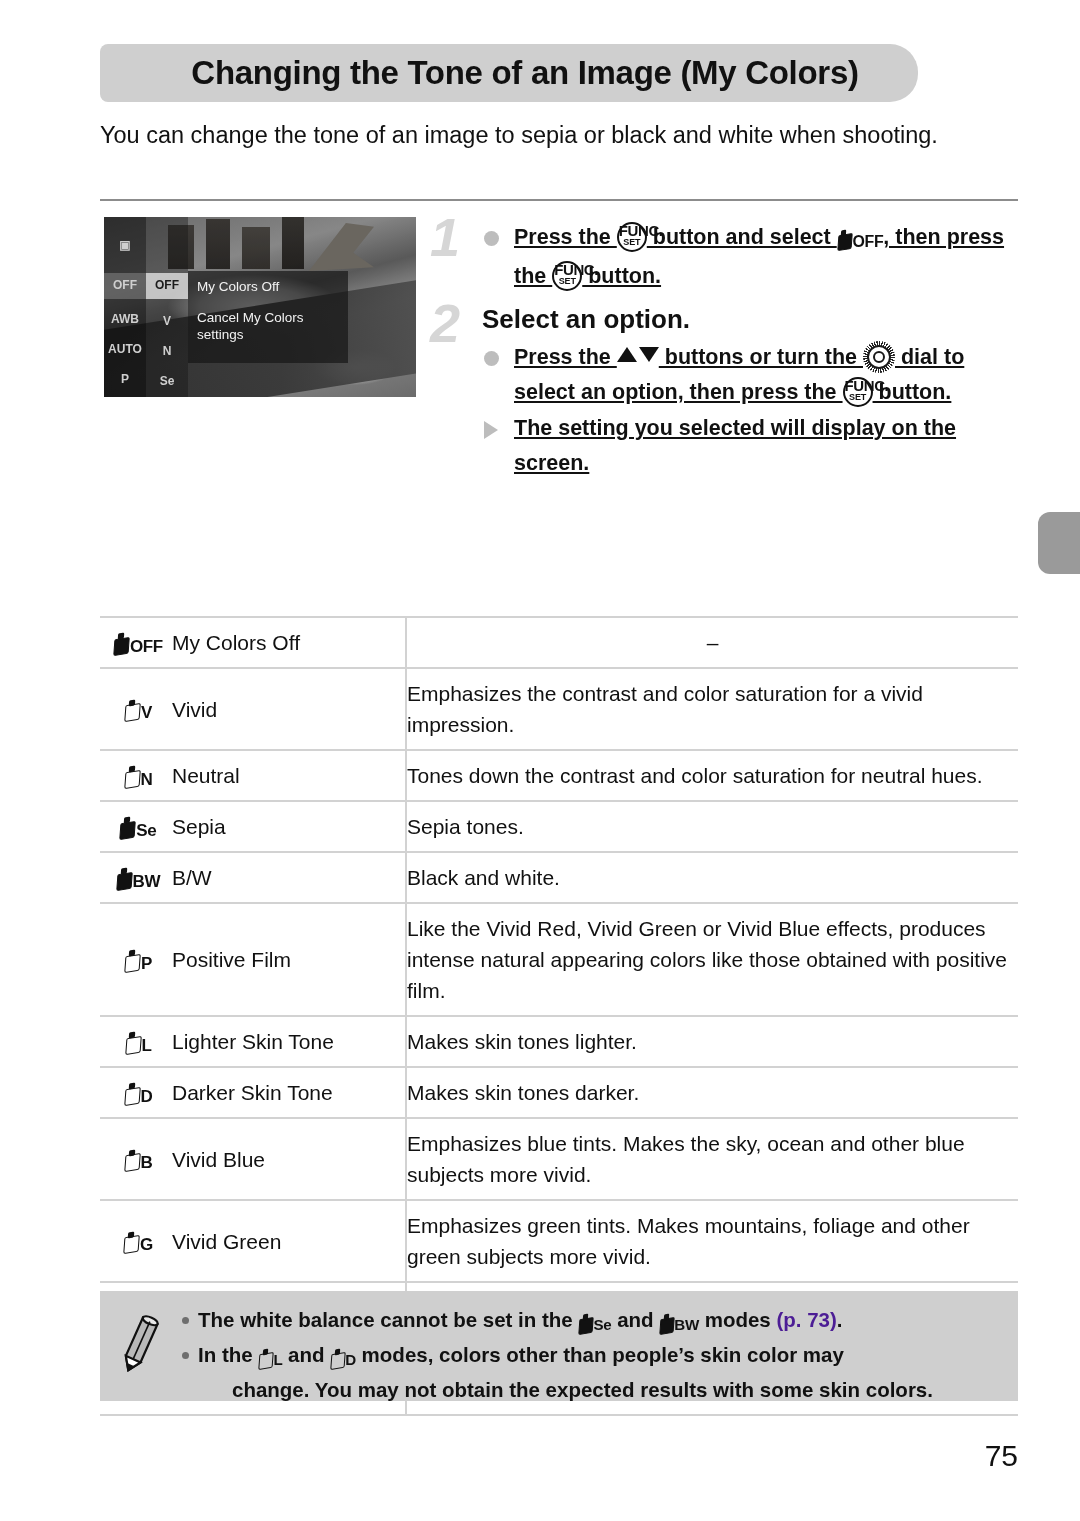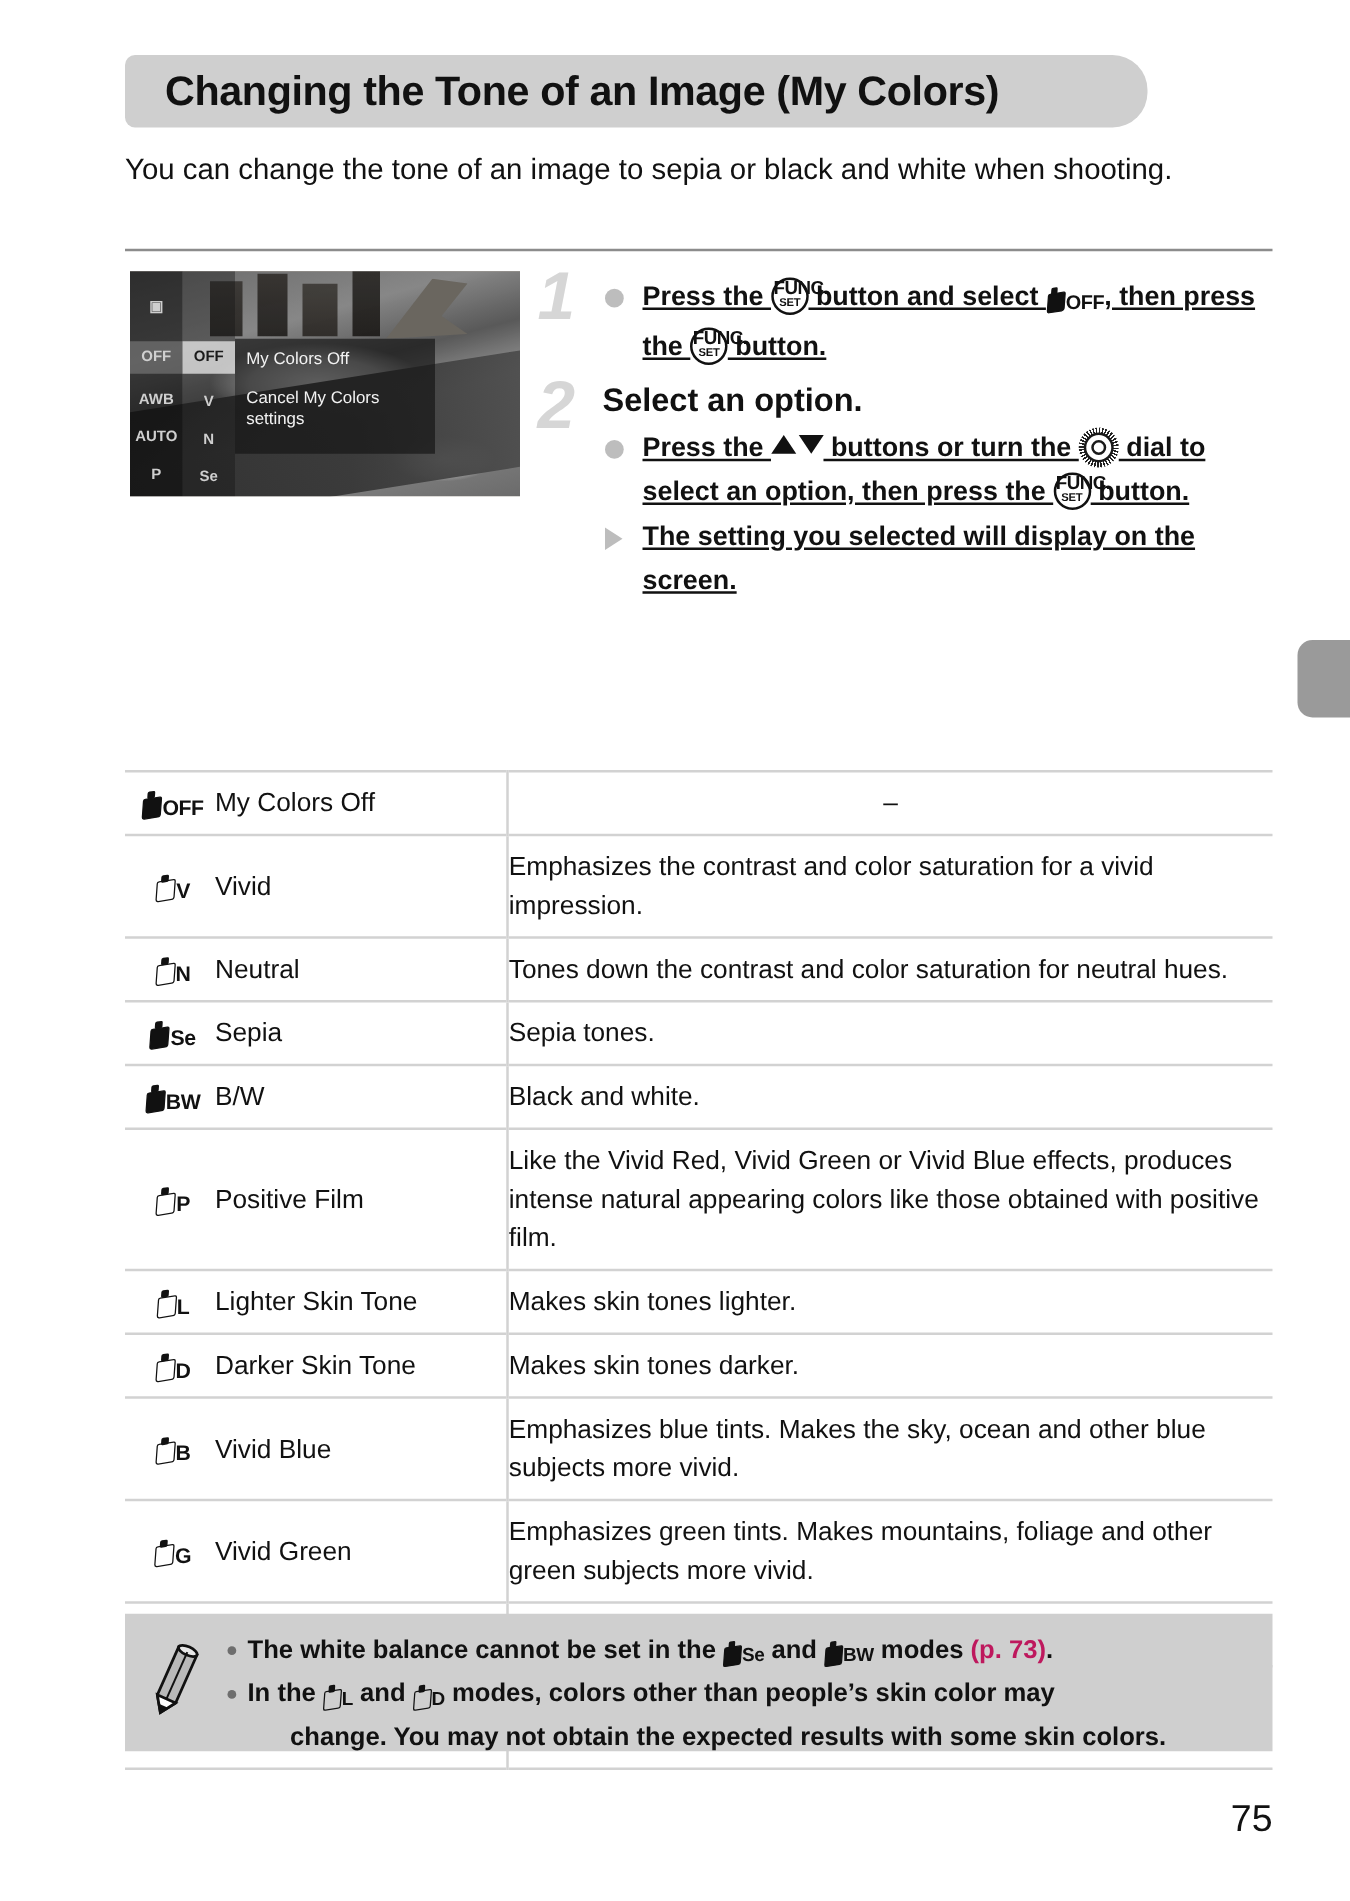--- a/index.html
+++ b/index.html
@@ -21,21 +21,21 @@
     border-radius: 12px 0 0 12px;
   }
 
   
   .title-banner {
     position: absolute;
     left: 100px; top: 44px;
     width: 818px; height: 58px;
     background: #cfcfcf;
     border-radius: 8px 28px 28px 8px;
-    display: flex; align-items: center;
+    display: flex; align-items: center; justify-content: center;
   }
   .title-banner h1 {
     font-size: 33px;
     font-weight: bold;
     letter-spacing: -0.3px;
     padding-left: 32px;
     white-space: nowrap;
   }
 
   
@@ -333,21 +333,21 @@
     line-height: 30px;
     padding-left: 20px;
   }
   .note-line .nb {
     position: absolute; left: 4px; top: 12px;
     width: 7px; height: 7px;
     border-radius: 50%;
     background: #6e6e6e;
   }
   .note-cont { padding-left: 34px; }
-  .pref { color: #be185d; }
+  .pref { color: #4c1d95; }
 
   
   .page-no {
     position: absolute;
     right: 62px; bottom: 48px;
     font-size: 30px;
   }
 </style>
 </head>
 <body>

